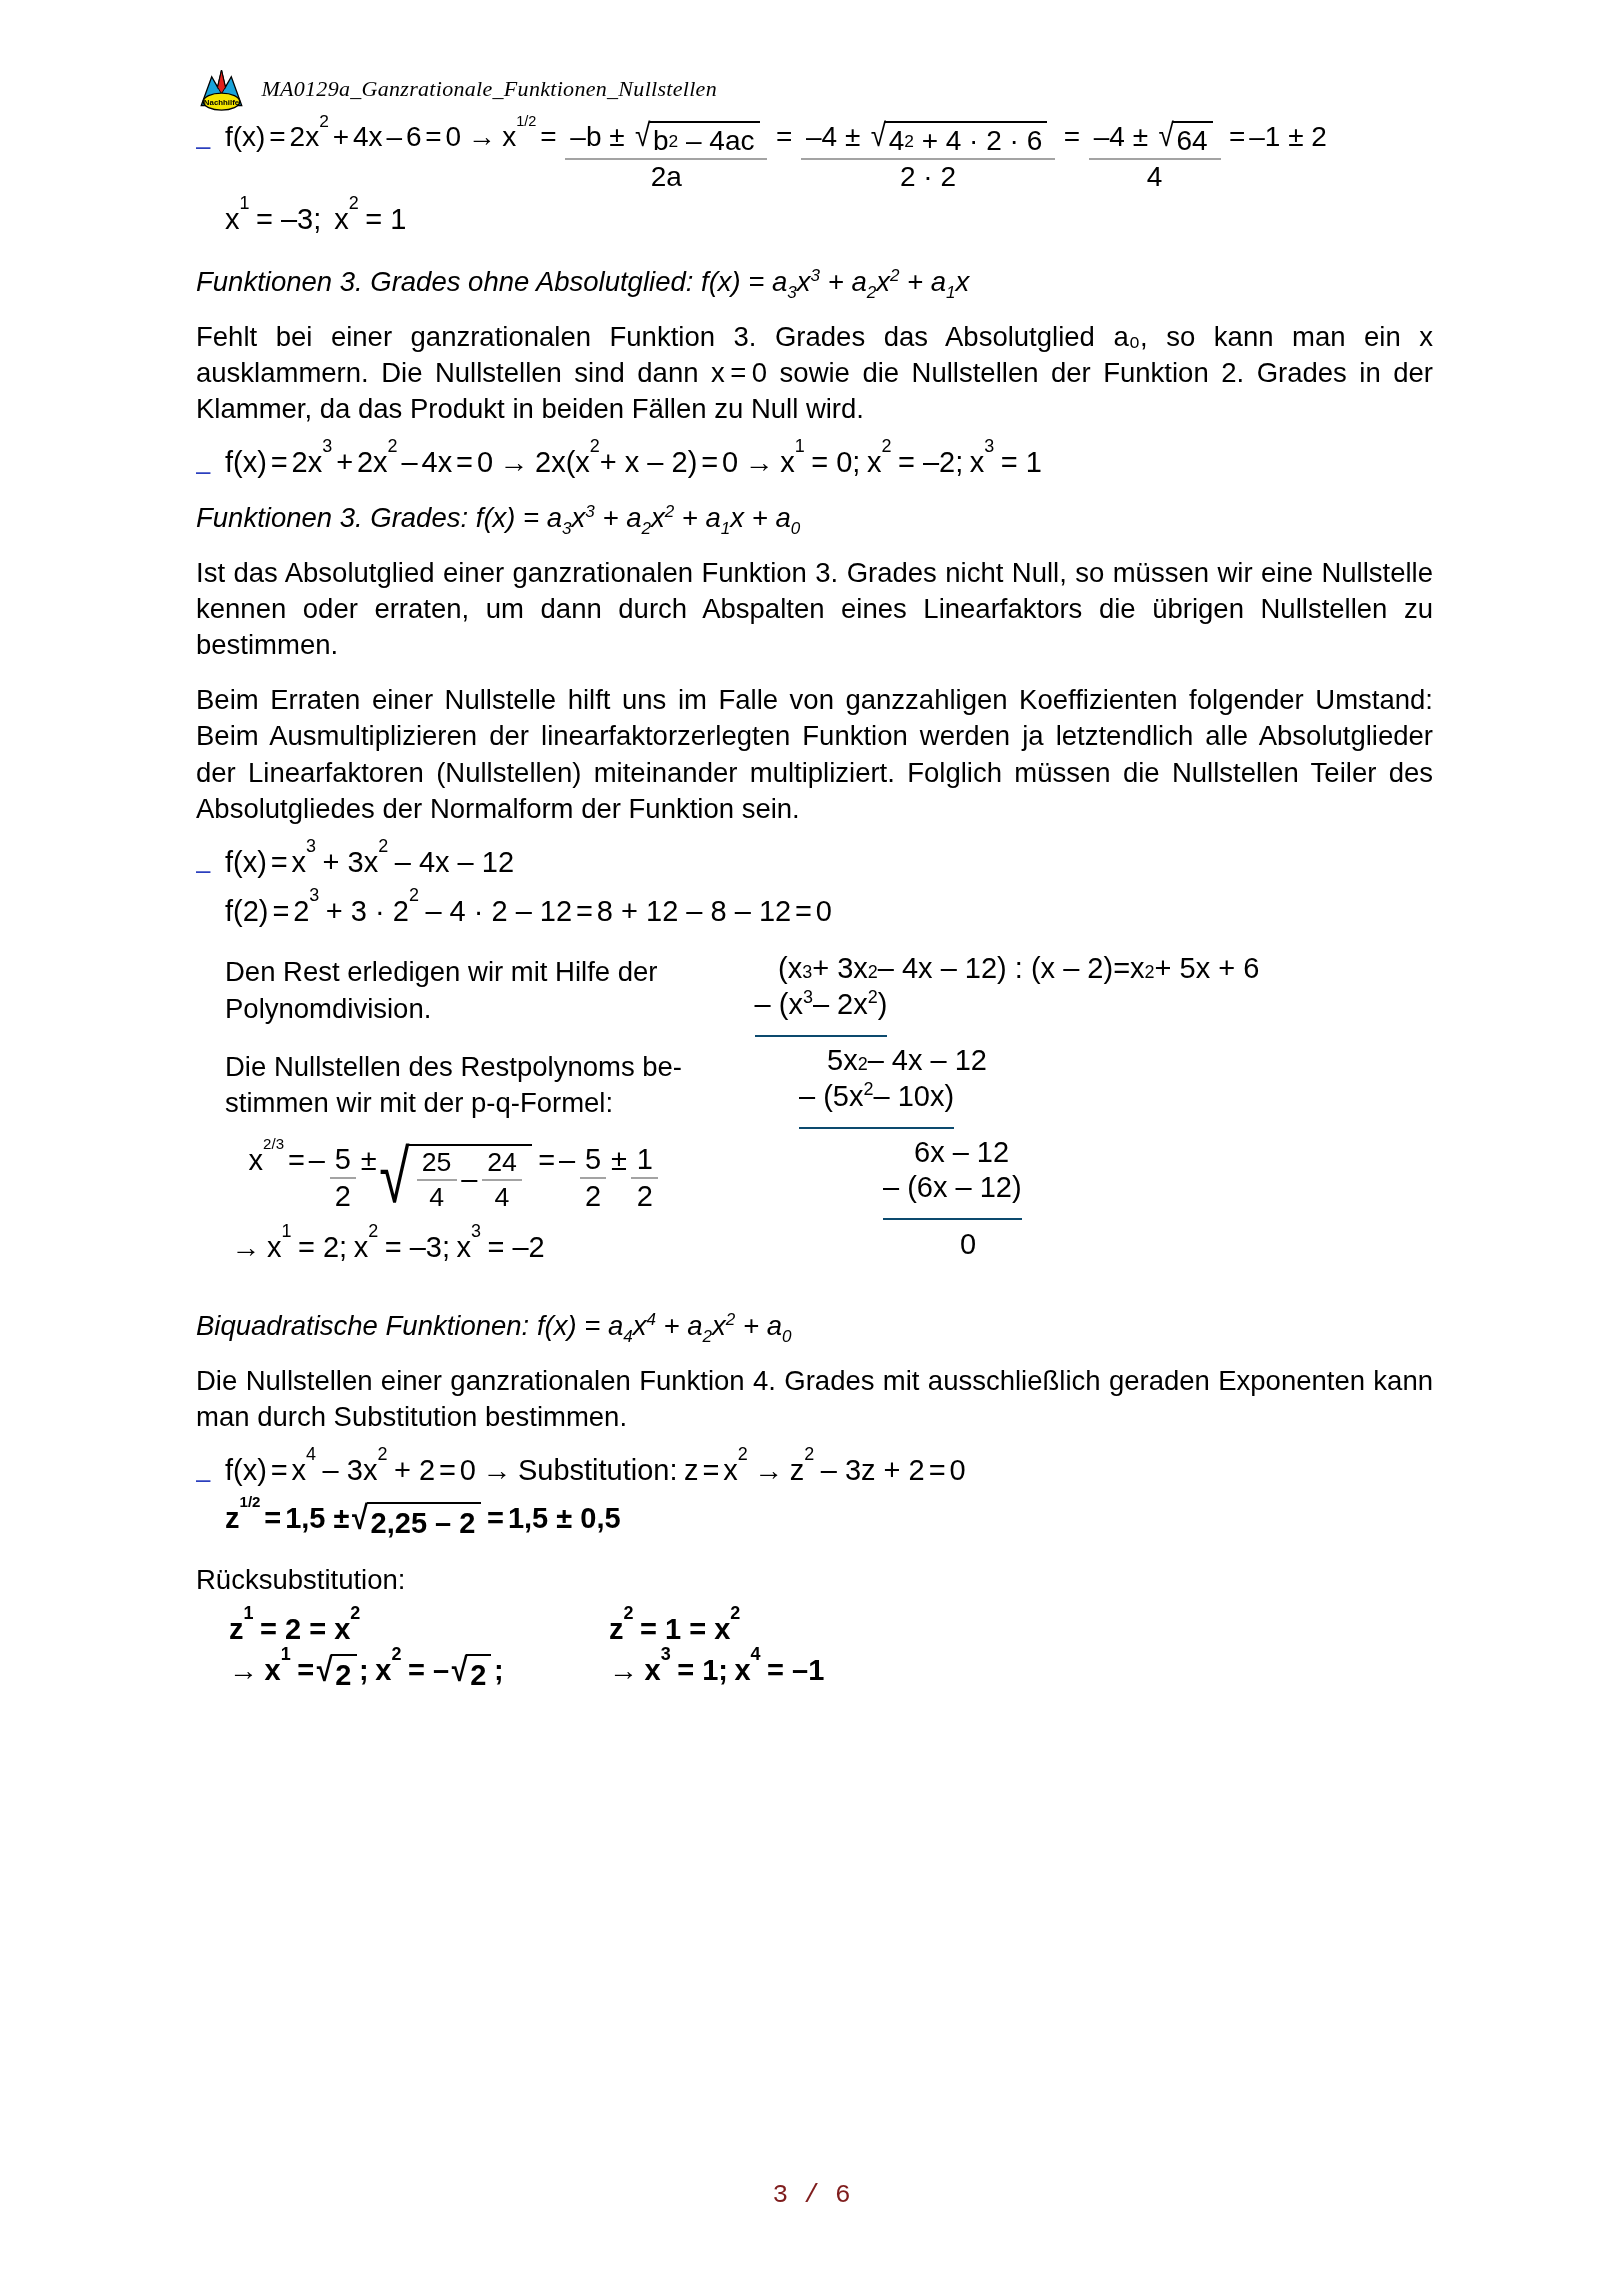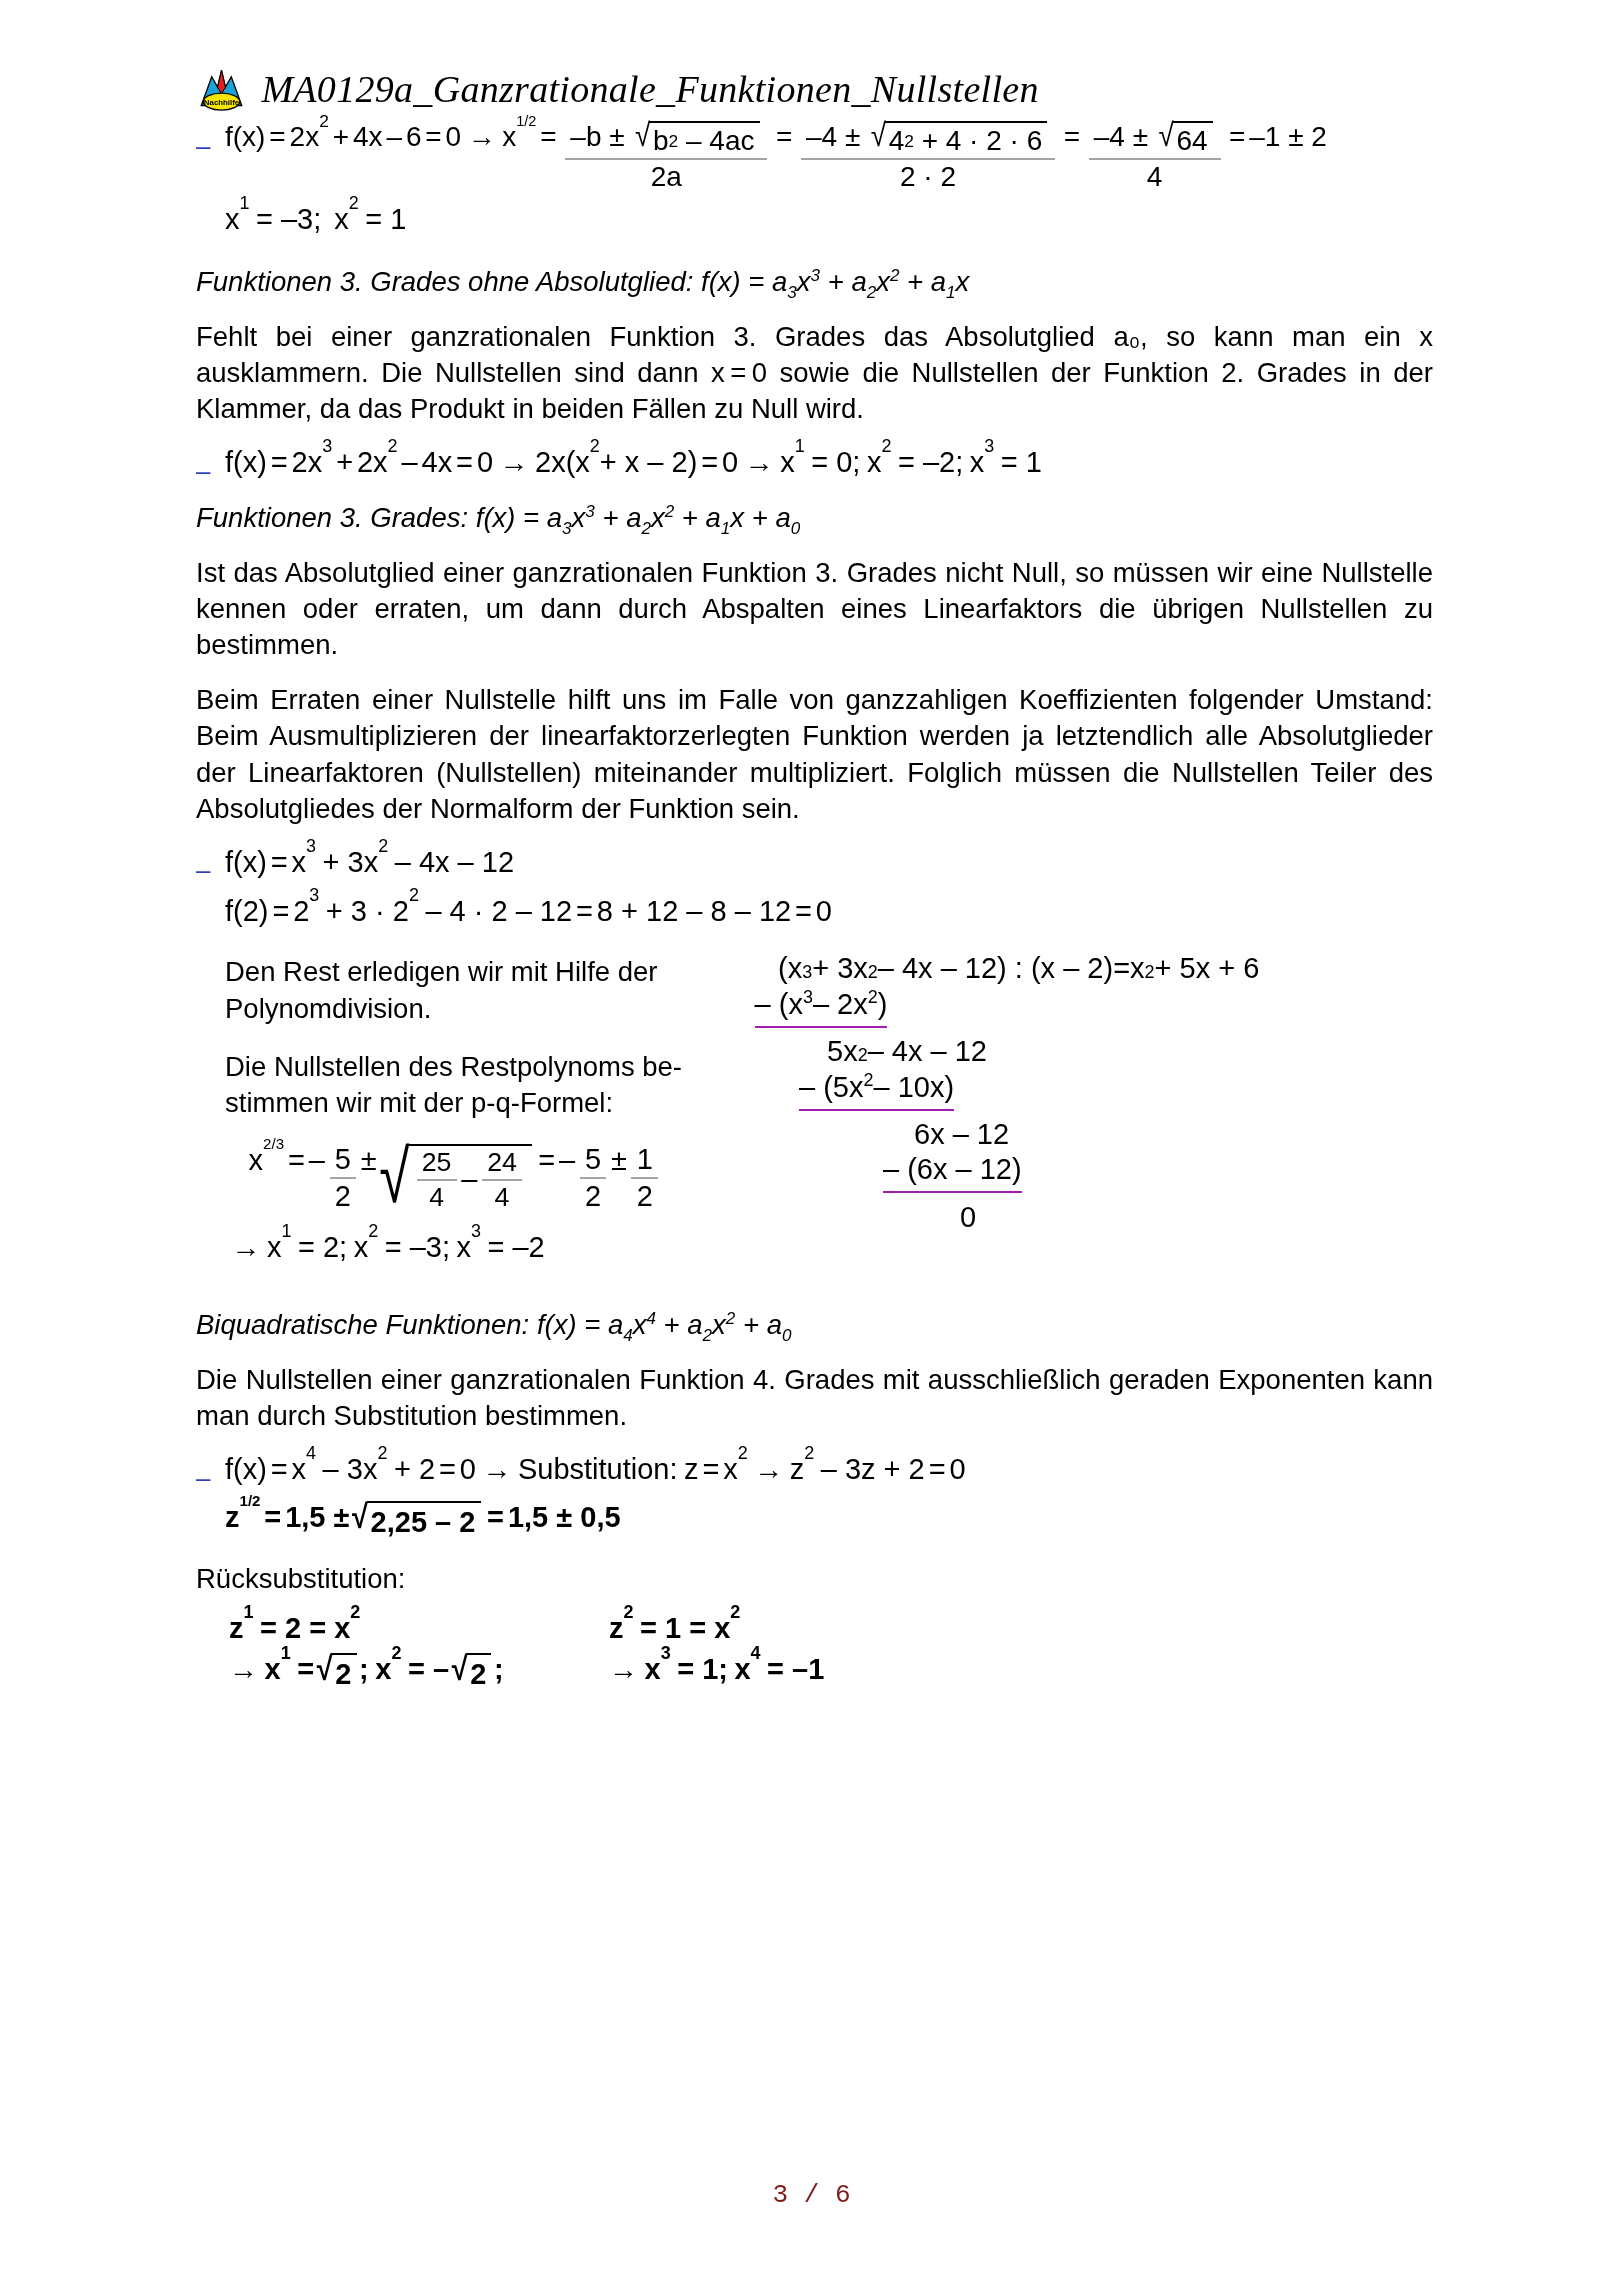--- a/index.html
+++ b/index.html
@@ -31,21 +31,21 @@
   .logo {
     width: 51px;
     height: 47px;
     position: relative;
     flex: 0 0 auto;
   }
   .logo svg { display: block; }
   .header-title {
     font-family: "Liberation Serif", serif;
     font-style: italic;
-    font-size: 38px;
+    font-size: 22px;
     letter-spacing: 0.3px;
     white-space: nowrap;
   }
 
   
   .content {
     position: absolute;
     left: 196px;
     top: 0;
     width: 1237px;
@@ -186,22 +186,22 @@
     line-height: 1.0;
   }
   .pd-row {
     display: flex;
     white-space: nowrap;
     margin-bottom: 6.5px;
     align-items: baseline;
   }
   .pd-row.tight { margin-bottom: 1.3px; }
   .pd-line {
-    border-bottom: 2px solid #a21caf;
-    padding-bottom: 7px;
+    border-bottom: 2px solid #0c4a6e;
+    padding-bottom: 16px;
   }
 
   
   .res-cols {
     display: flex;
     gap: 0;
     margin-left: 33px;
   }
   .res-col-a { width: 380px; flex: 0 0 380px; }
   .res-col-b { flex: 1 1 auto; }

